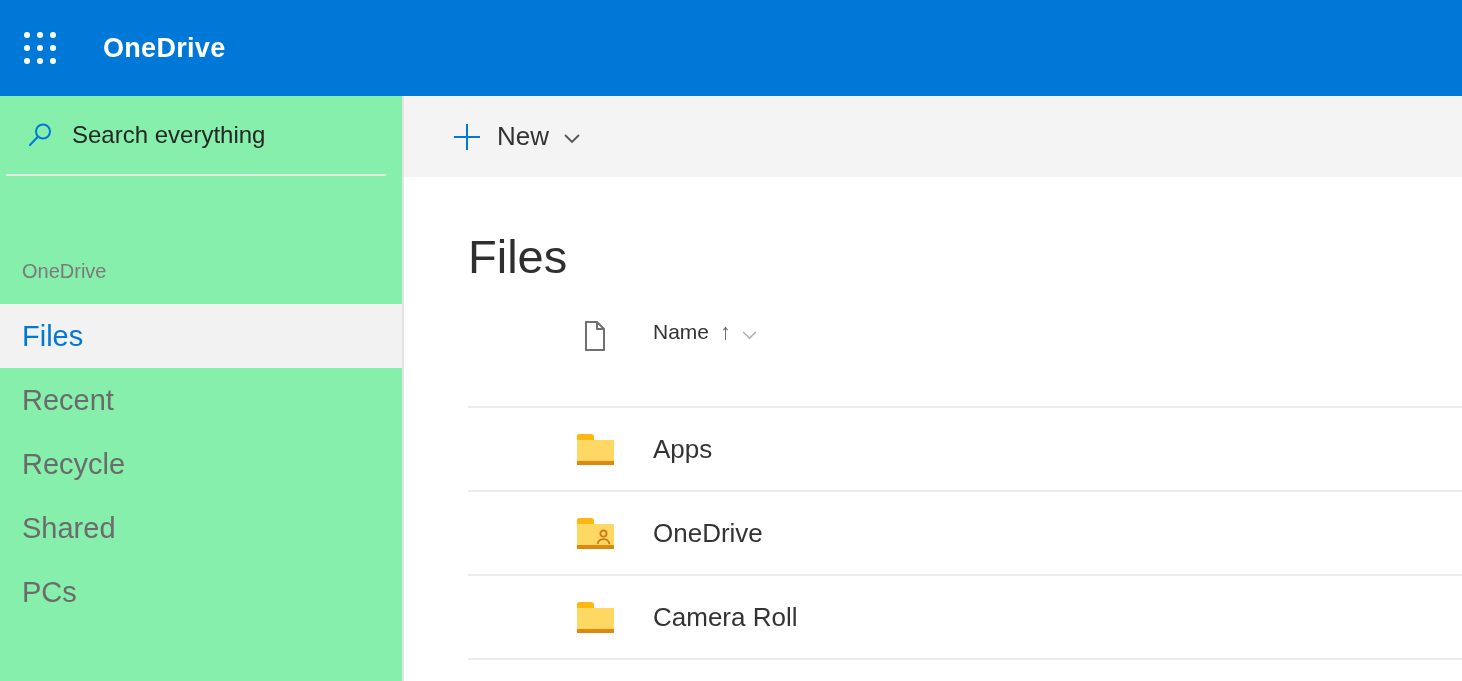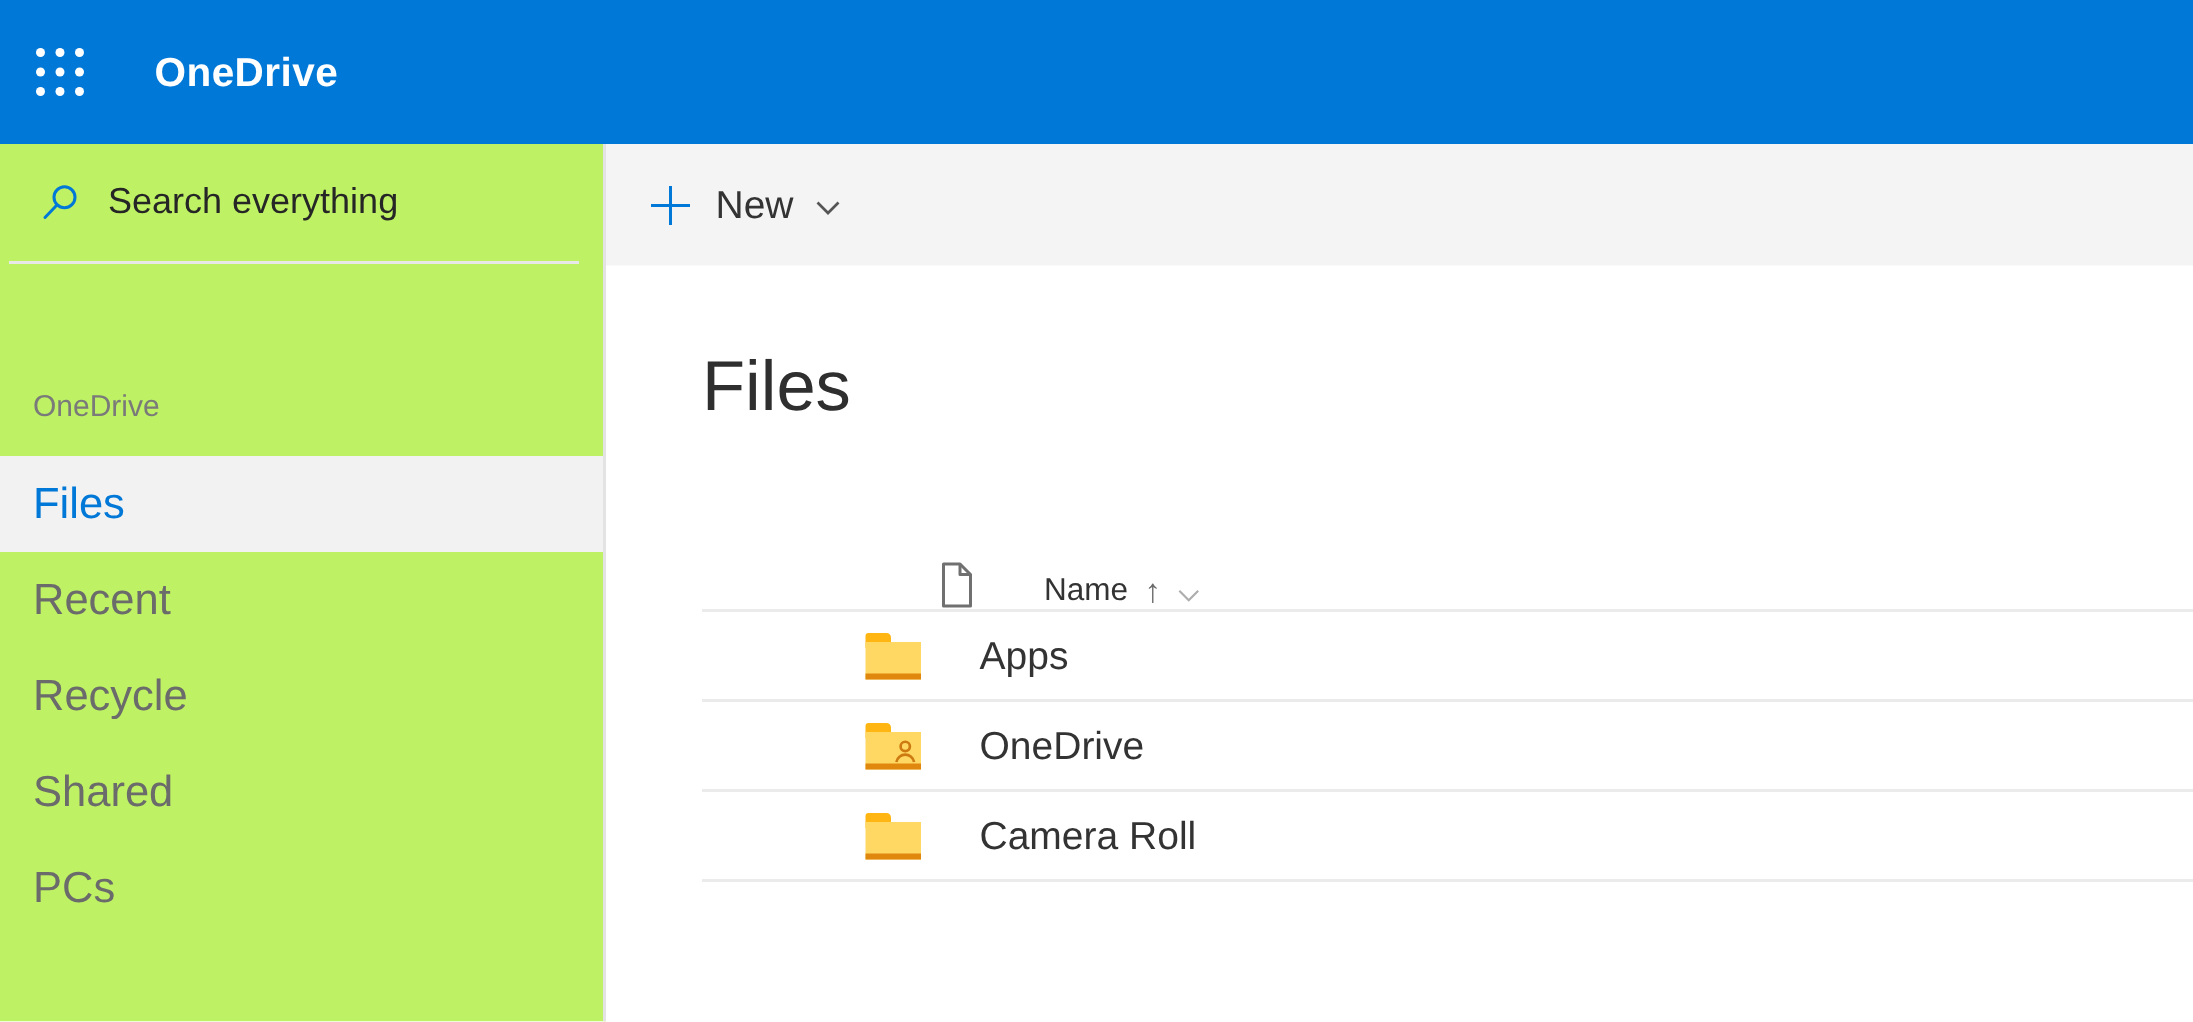--- a/index.html
+++ b/index.html
@@ -18,57 +18,57 @@
     display: flex; align-items: center; justify-content: center;
   }
   .waffle { display: grid; grid-template-columns: repeat(3, 6px); grid-gap: 7px; }
   .waffle i { width: 6px; height: 6px; border-radius: 50%; background: #fff; }
   .app-title { color: #fff; font-size: 27px; font-weight: 700; margin-left: 35px; letter-spacing: 0.3px; }
 
   
   .content { display: flex; height: 585px; }
 
   
-  .sidebar { width: 404px; flex: none; background: #bef264; border-right: 2px solid #e3e3e3; }
+  .sidebar { width: 404px; flex: none; background: #86efac; border-right: 2px solid #e3e3e3; }
   .search-row { height: 78px; display: flex; align-items: center; padding-left: 27px; gap: 19px; cursor: pointer; }
   .search-label { font-size: 24px; color: #262626; }
   .sidebar-divider { border-top: 2px solid #e8e8e8; margin: 0 16px 0 6px; }
   .section-label { margin: 84px 0 0 22px; height: 28px; font-size: 20px; color: #7a7a7a; }
   .nav { display: block; margin-top: 16px; }
   .nav-item {
     display: flex; align-items: center; height: 64px; padding-left: 22px;
     font-size: 29px; font-weight: 300; color: #6b6b6b; text-decoration: none; cursor: pointer;
   }
   .nav-item.selected { background: #f2f2f2; color: #0078d7; }
 
   
   .main { flex: 1; min-width: 0; }
-  .toolbar { height: 81px; background: #f4f4f4; display: flex; align-items: center; padding-left: 28px; gap: 46px; }
+  .toolbar { height: 81px; background: #f4f4f4; display: flex; align-items: center; padding-left: 48px; gap: 46px; }
   .cmd {
     display: flex; align-items: center; gap: 15px;
     background: none; border: none; padding: 0; cursor: pointer;
     font-family: inherit; font-size: 26px; font-weight: 300; color: #333;
   }
   .cmd .chev { margin-top: 5px; }
 
   .page-title { margin: 52px 0 0 64px; font-size: 47px; line-height: 56px; font-weight: 200; color: #2f2f2f; }
 
-  .table-header { margin-top: 35px; height: 86px; display: flex; align-items: flex-end; margin-left: 43px; }
+  .table-header { margin-top: 35px; height: 86px; display: flex; align-items: flex-start; }
   .table-header .icon-cell { margin-left: 169px; }
   .icon-cell { width: 44px; flex: none; display: flex; justify-content: center; align-items: center; }
   .name-col {
     display: flex; align-items: center; gap: 11px; margin-left: 36px;
     background: none; border: none; padding: 0; cursor: pointer; font-family: inherit;
   }
   .name-col .label { font-size: 21px; color: #333; }
   .sort-glyph { font-size: 22px; color: #6b6b6b; font-weight: 300; line-height: 1; }
   .name-col .chev { margin-top: 6px; }
 
   .rows { margin-left: 64px; border-top: 2px solid #ebebeb; }
-  .file-row { height: 60px; border-bottom: 2px solid #ebebeb; display: flex; align-items: center; cursor: pointer; }
+  .file-row { height: 84px; border-bottom: 2px solid #ebebeb; display: flex; align-items: center; cursor: pointer; }
   .file-row .icon-cell { margin-left: 105px; }
   .file-name { margin-left: 36px; font-size: 26px; font-weight: 300; color: #333; }
 
   
   .folder { position: relative; width: 37px; height: 31px; flex: none; }
   .folder .tab  { position: absolute; top: 0; left: 0; width: 17px; height: 10px; background: #ffb612; border-radius: 2px 3px 0 0; }
   .folder .body { position: absolute; top: 6px; left: 0; width: 100%; height: 25px; background: #ffd763; }
   .folder .base { position: absolute; bottom: 0; left: 0; width: 100%; height: 4px; background: #e0880e; }
   .person-badge { position: absolute; right: 2px; bottom: 4px; display: none; }
   .person-badge.visible { display: block; }

